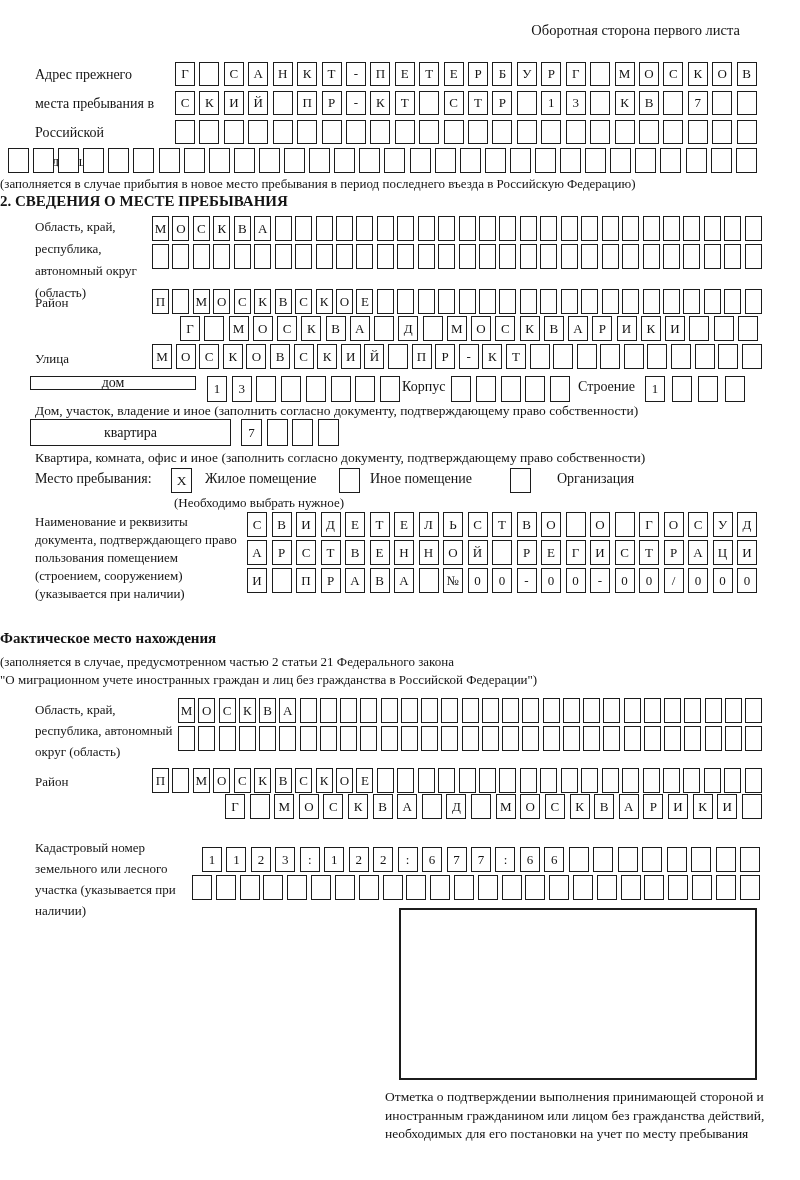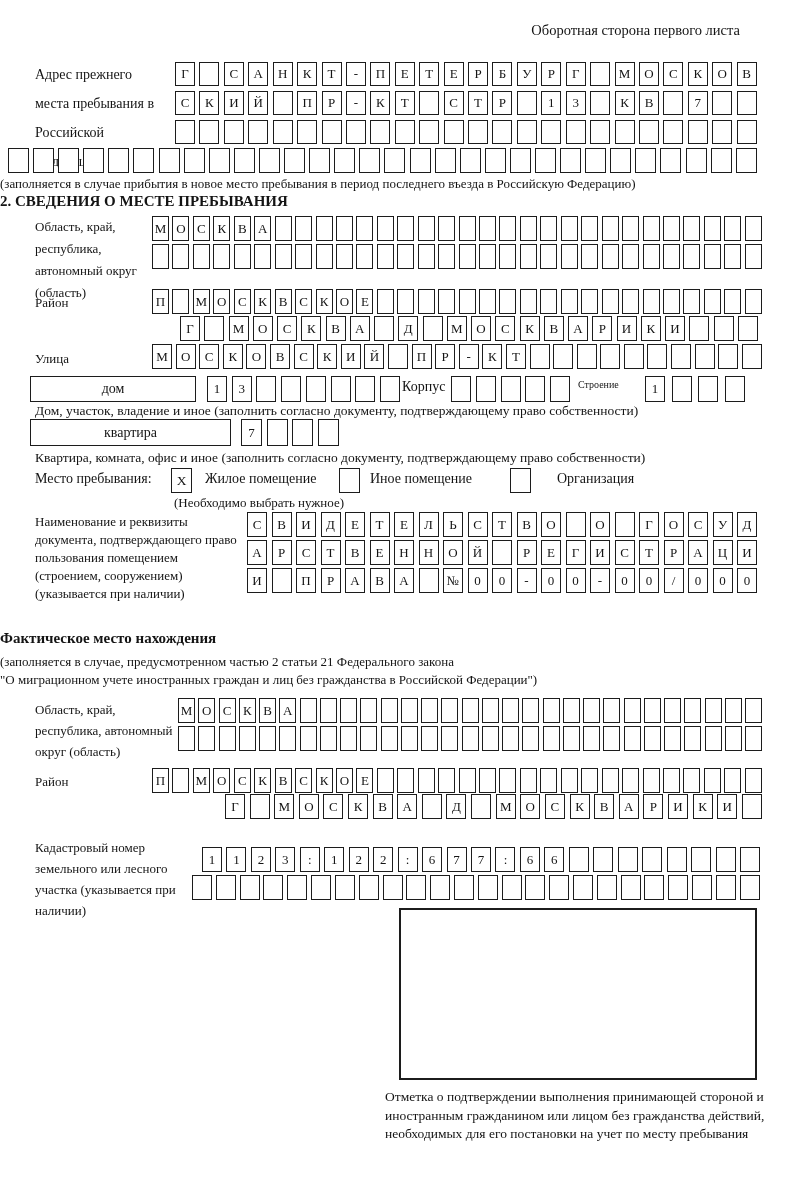--- a/index.html
+++ b/index.html
@@ -308,40 +308,40 @@
       <span class="cell"></span>
       <span class="cell"></span>
       <span class="cell"></span>
       <span class="cell"></span>
       <span class="cell"></span>
       <span class="cell"></span>
       <span class="cell"></span>
       <span class="cell"></span>
     </div>
 
-  <div class="abs fieldbox" style="left:30px;top:376px;width:166px;height:26px;">дом</div>
+  <div class="abs fieldbox" style="left:30px;top:376px;width:166px;height:14px;">дом</div>
   <div class="cellrow r-dom" style="top:376px;">
       <span class="cell">1</span>
       <span class="cell">3</span>
       <span class="cell"></span>
       <span class="cell"></span>
       <span class="cell"></span>
       <span class="cell"></span>
       <span class="cell"></span>
       <span class="cell"></span>
     </div>
   <div class="abs" style="left:402px;top:379px;font-size:14px;">Корпус</div>
   <div class="cellrow r-korpus" style="top:376px;">
       <span class="cell"></span>
       <span class="cell"></span>
       <span class="cell"></span>
       <span class="cell"></span>
       <span class="cell"></span>
     </div>
-  <div class="abs" style="left:578px;top:379px;font-size:10px;">Строение</div>
+  <div class="abs" style="left:578px;top:379px;font-size:14px;">Строение</div>
   <div class="cellrow r-stroenie" style="top:376px;">
       <span class="cell">1</span>
       <span class="cell"></span>
       <span class="cell"></span>
       <span class="cell"></span>
     </div>
   <div class="abs fieldbox" style="left:30px;top:419px;width:201px;height:27px;">квартира</div>
 
   <div class="abs" style="left:35px;top:403px;font-size:13.5px;">Дом, участок, владение и иное (заполнить согласно документу, подтверждающему право собственности)</div>
   <div class="cellrow r-kv" style="top:419px;">

